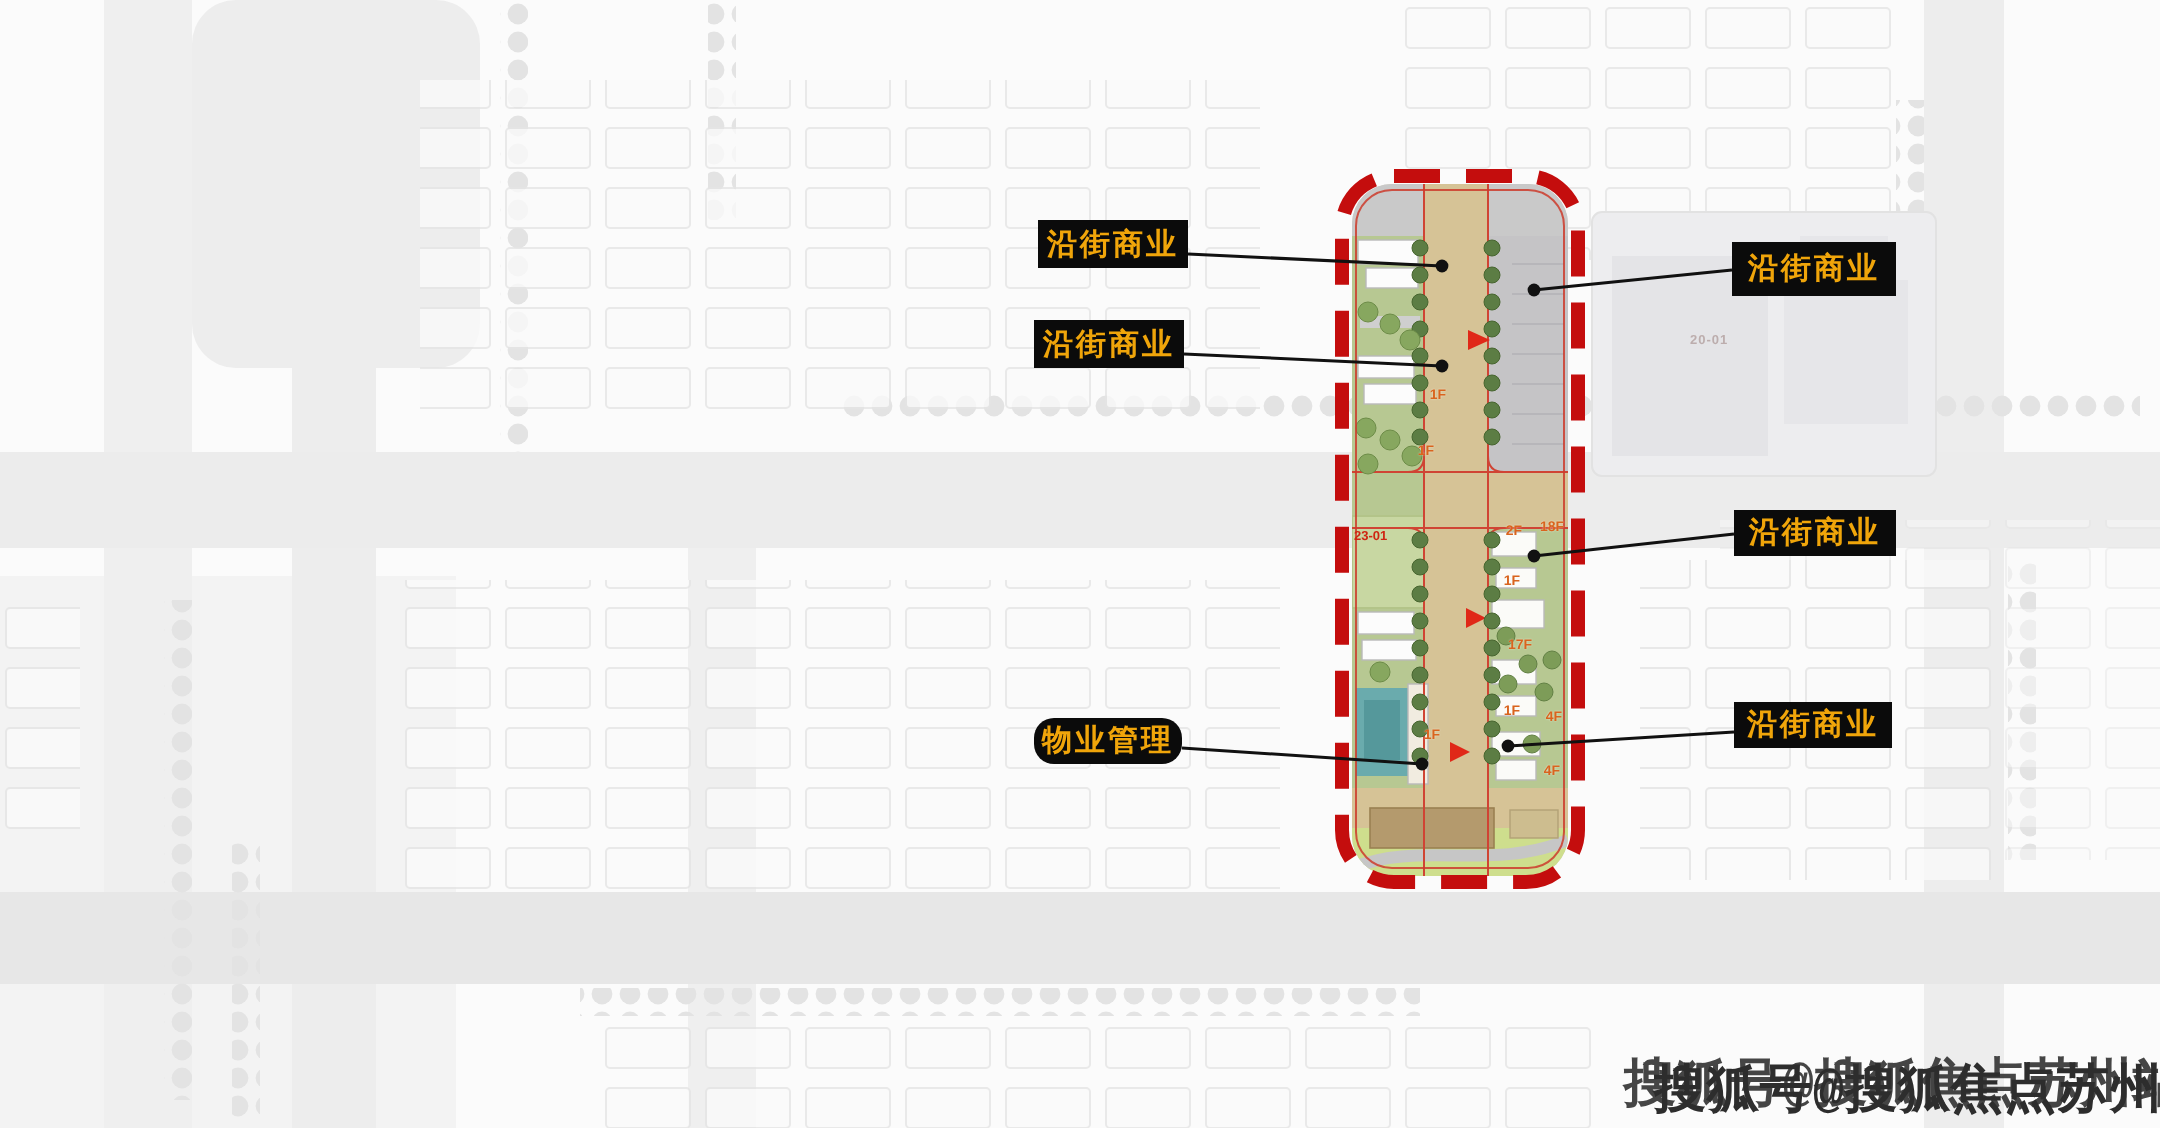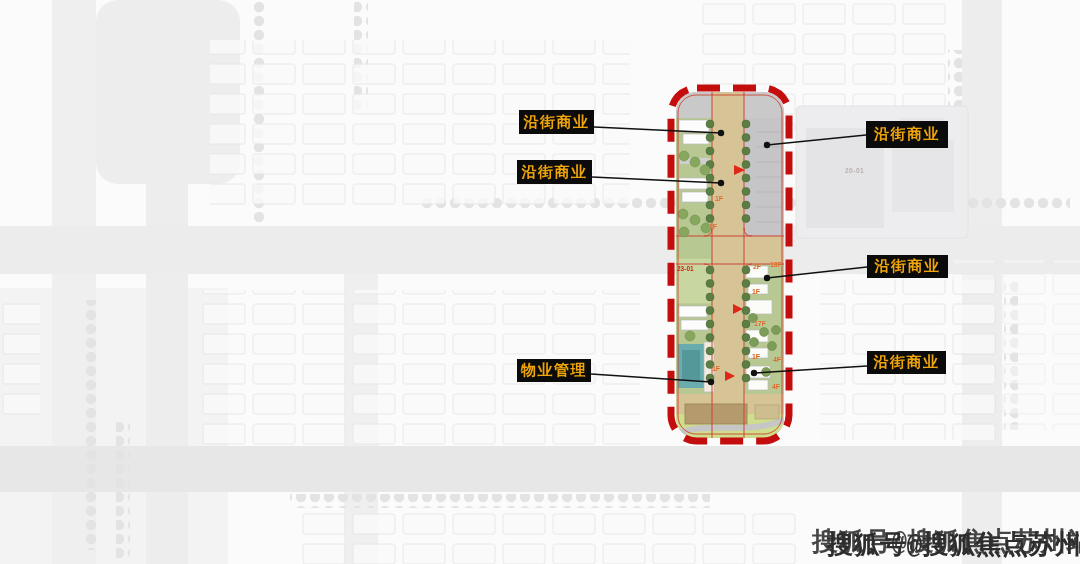--- a/index.html
+++ b/index.html
@@ -234,21 +234,21 @@
       <span class="floor-tag" style="left: 777px; top: 359px;">4F</span>
       <span class="floor-tag" style="left: 776px; top: 386px;">4F</span>
     </div>
 
   <div id="callout-layer">
       <div class="callout" style="left: 519px; top: 110px; width: 75px; height: 24px;">沿街商业</div>
       <div class="callout" style="left: 517px; top: 160px; width: 75px; height: 24px;">沿街商业</div>
       <div class="callout" style="left: 866px; top: 121px; width: 82px; height: 27px;">沿街商业</div>
       <div class="callout" style="left: 867px; top: 255px; width: 81px; height: 23px;">沿街商业</div>
       <div class="callout" style="left: 867px; top: 351px; width: 79px; height: 23px;">沿街商业</div>
-      <div class="callout" style="left: 517px; top: 359px; width: 74px; height: 23px;">物业管理</div>
+      <div class="callout" style="left: 517px; top: 359px; width: 74px; height: 23px; border-radius: 10px;">物业管理</div>
     </div>
 
   <div class="watermark">
     <span class="wm-a">搜狐号@搜狐焦点苏州站</span>
     <span class="wm-b">搜狐号@搜狐焦点苏州站</span>
   </div>
 
 </div>
 
 </body></html>

